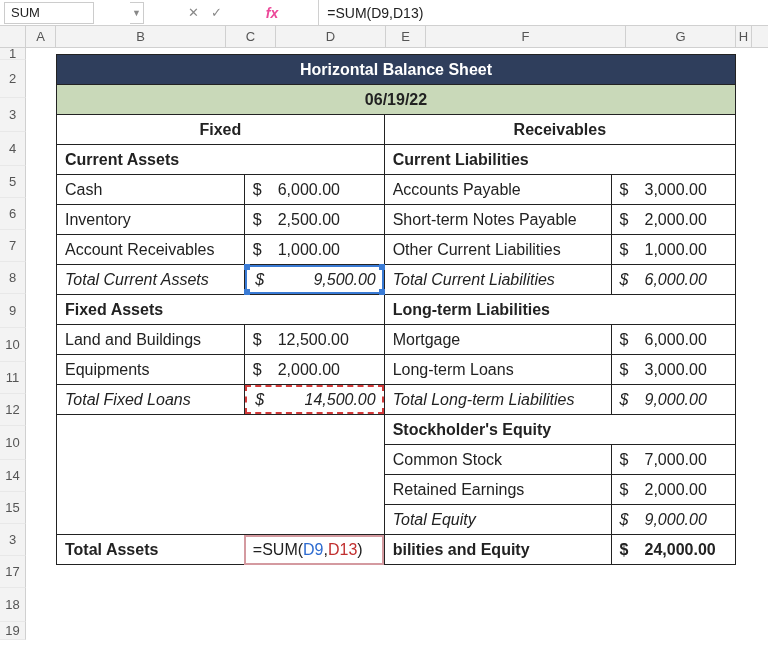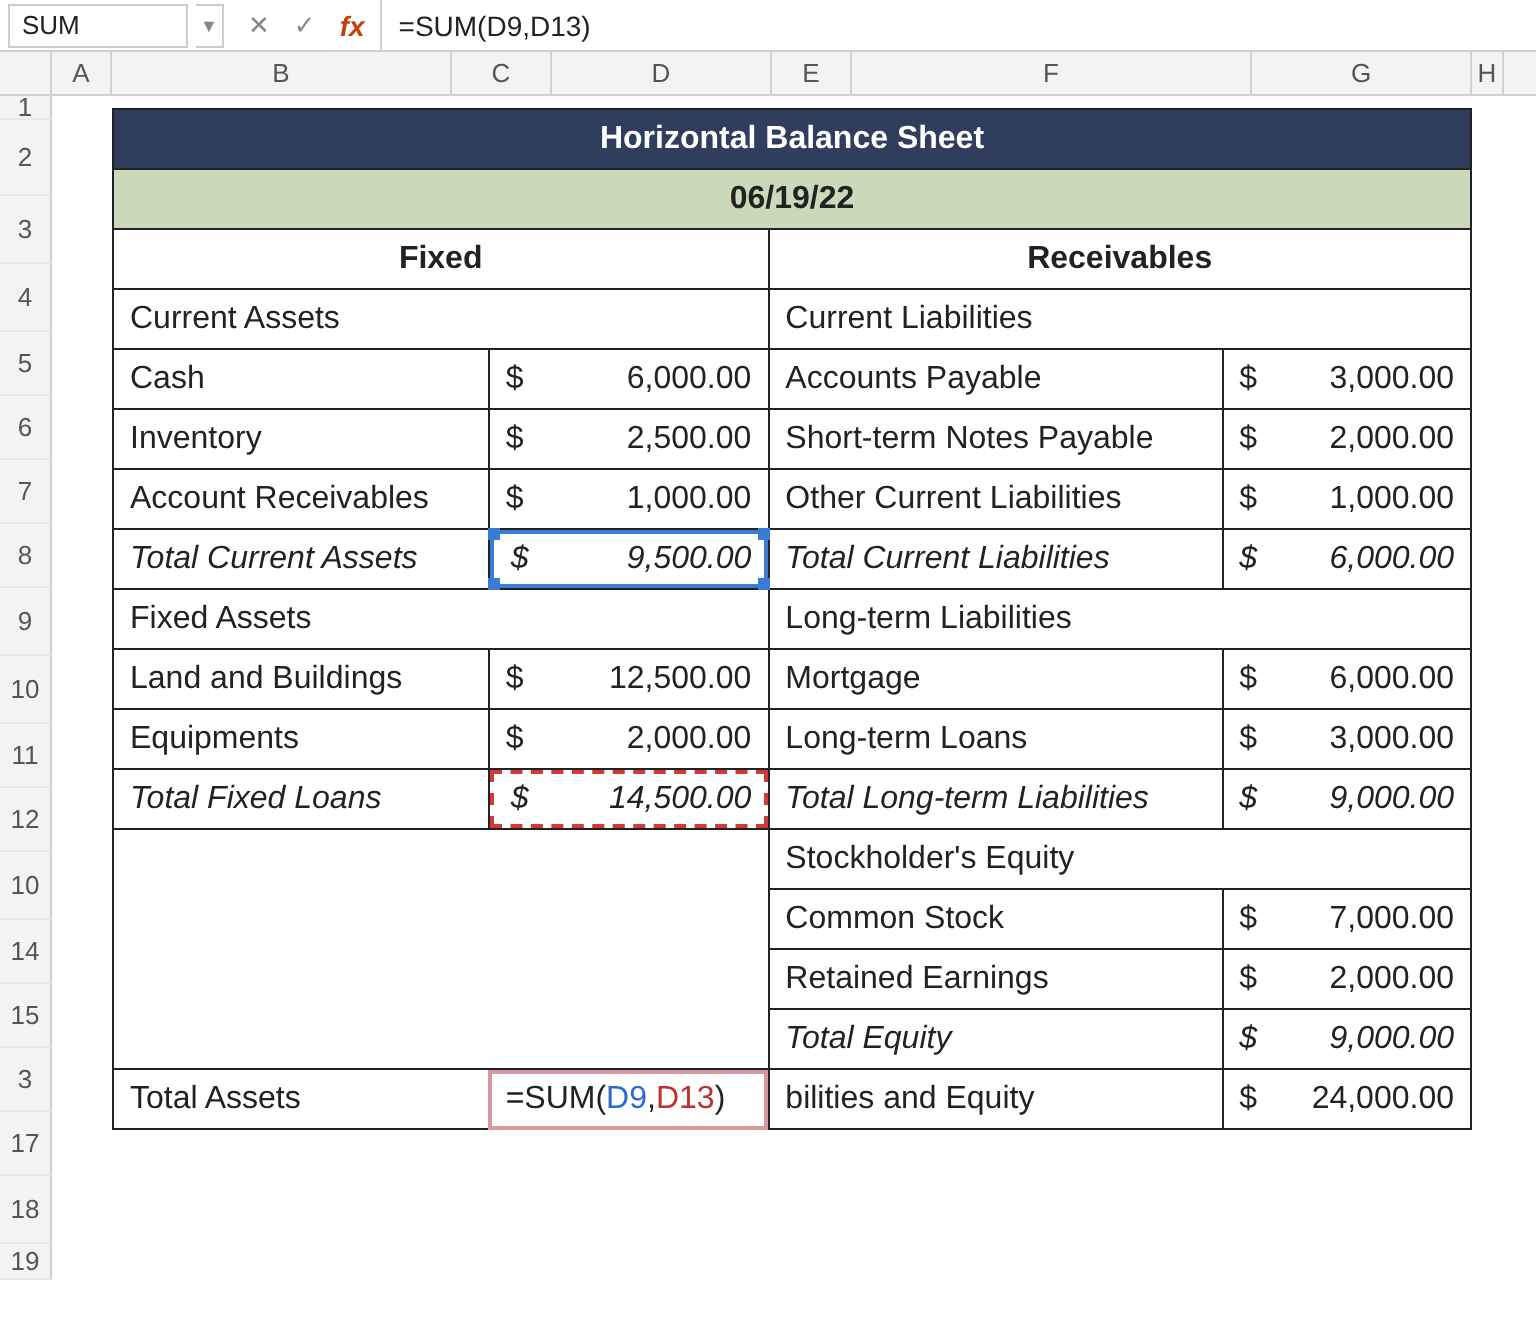--- a/index.html
+++ b/index.html
@@ -12,20 +12,21 @@
     width: 768px;
     height: 669px;
     overflow: hidden;
   }
   .formula-bar {
     display: flex;
     align-items: center;
     height: 26px;
     border-bottom: 1px solid #d0d0d0;
     background: #fff;
+    gap: 32px;
   }
   .name-box {
     width: 90px;
     height: 22px;
     border: 1px solid #ccc;
     margin: 0 4px;
     padding: 0 6px;
     font-size: 13px;
     display: flex;
     align-items: center;
@@ -47,21 +48,21 @@
     align-items: center;
     gap: 12px;
     padding: 0 12px;
     color: #888;
     font-size: 13px;
   }
   .fb-icons .ok { color: #888; }
   .fx {
     font-style: italic;
     font-weight: bold;
-    color: #c2410c;
+    color: #ec4899;
     padding-right: 8px;
   }
   .formula-input {
     flex: 1;
     border-left: 1px solid #d0d0d0;
     height: 100%;
     padding: 0 8px;
     display: flex;
     align-items: center;
     font-size: 14px;
@@ -127,24 +128,24 @@
     background: #c9d9b9;
     text-align: center;
     font-weight: bold;
     font-size: 18px;
   }
   .section-head {
     text-align: center;
     font-weight: bold;
     font-size: 18px;
   }
-  .bold { font-weight: normal; }
+  .bold { font-weight: bold; }
   .italic { font-style: italic; }
   .ds { width: 20px; text-align: center; }
-  .amt { text-align: right; }
+  .amt { text-align: left; }
   .label { padding-left: 8px; }
   .d9-cell {
     position: relative;
   }
   .d9-outline {
     position: absolute;
     inset: 0;
     border: 2px solid #3a7bd5;
     pointer-events: none;
   }

